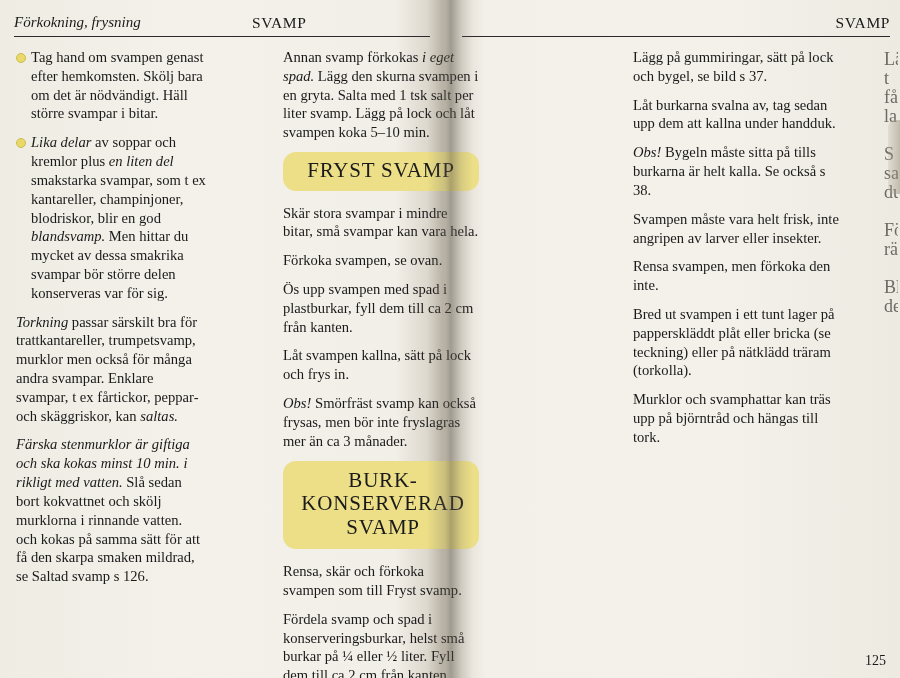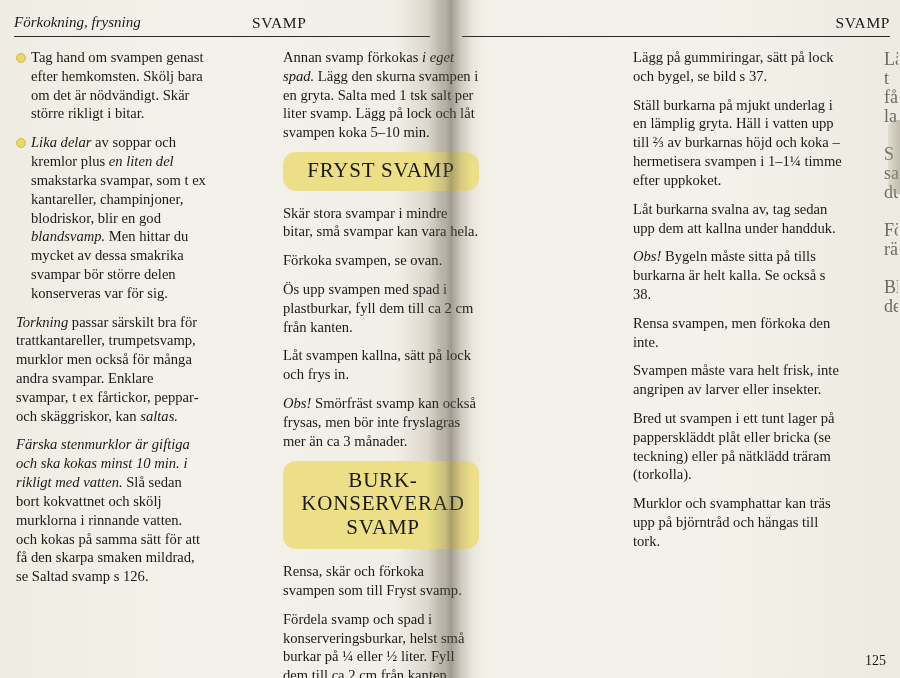--- a/index.html
+++ b/index.html
@@ -176,21 +176,21 @@
 
     <div class="hdr">
       <span class="runhead-italic">Förkokning, frysning</span>
       <span class="runhead-caps">SVAMP</span>
     </div>
     <div class="rule"></div>
 
     <div class="col" id="L1">
       <p class="bullet-par">
         <span class="dot"></span>
-        <span>Tag hand om svampen genast efter hemkomsten. Skölj bara om det är nödvändigt. Skär större rikligt i bitar.</span>
+        <span>Tag hand om svampen genast efter hemkomsten. Skölj bara om det är nödvändigt. Häll större svampar i bitar.</span>
       </p>
       <p class="bullet-par">
         <span class="dot"></span>
         <span><i>Lika delar</i> av soppar och kremlor plus <i>en liten del</i> smakstarka svampar, som t ex kantareller, champinjoner, blodriskor, blir en god <i>blandsvamp.</i> Men hittar du mycket av dessa smakrika svampar bör större delen konserveras var för sig.</span>
       </p>
       <p><i>Torkning</i> passar särskilt bra för trattkantareller, trumpetsvamp, murklor men också för många andra svampar. Enklare svampar, t ex fårtickor, peppar- och skäggriskor, kan <i>saltas.</i></p>
       <p><span class="underline-sent"><i>Färska stenmurklor är giftiga och ska kokas minst 10 min. i rikligt med vatten.</i></span> Slå sedan bort kokvattnet och skölj murklorna i rinnande vatten.  och  kokas på samma sätt för att få den skarpa smaken mildrad, se Saltad svamp s 126.</p>
     </div>
 
     <div class="col" id="L2">
@@ -217,27 +217,26 @@
 
   <div class="leaf-right">
 
     <div class="hdr" style="left:181px; right:10px;">
       <span class="runhead-caps-right">SVAMP</span>
     </div>
     <div class="rule right-rule"></div>
 
     <div class="col" id="R1" style="left:181px; width:212px;">
       <p>Lägg på gummiringar, sätt på lock och bygel, se bild s 37.</p>
-      <p>Ställ burkarna på mjukt underlag i en lämplig gryta. Häll i vatten upp till ⅔ av burkarnas höjd och koka – hermetisera svampen i 1–1¼ timme efter uppkoket.</p>
       <p>Låt burkarna svalna av, tag sedan upp dem att kallna under handduk.</p>
       <p><i>Obs!</i> Bygeln måste sitta på tills burkarna är helt kalla. Se också s 38.</p>
 
 
+      <p>Svampen måste vara helt frisk, inte angripen av larver eller insekter.</p>
       <p>Rensa svampen, men förkoka den inte.</p>
-      <p>Svampen måste vara helt frisk, inte angripen av larver eller insekter.</p>
       <p>Bred ut svampen i ett tunt lager på papperskläddt plåt eller bricka (se teckning) eller på nätklädd träram (torkolla).</p>
       <p>Murklor och svamphattar kan träs upp på björntråd och hängas till tork.</p>
     </div>
 
     <div class="edge-col">
       <div>Lä</div>
       <div>t</div>
       <div>få</div>
       <div>la</div>
       <div></div>

